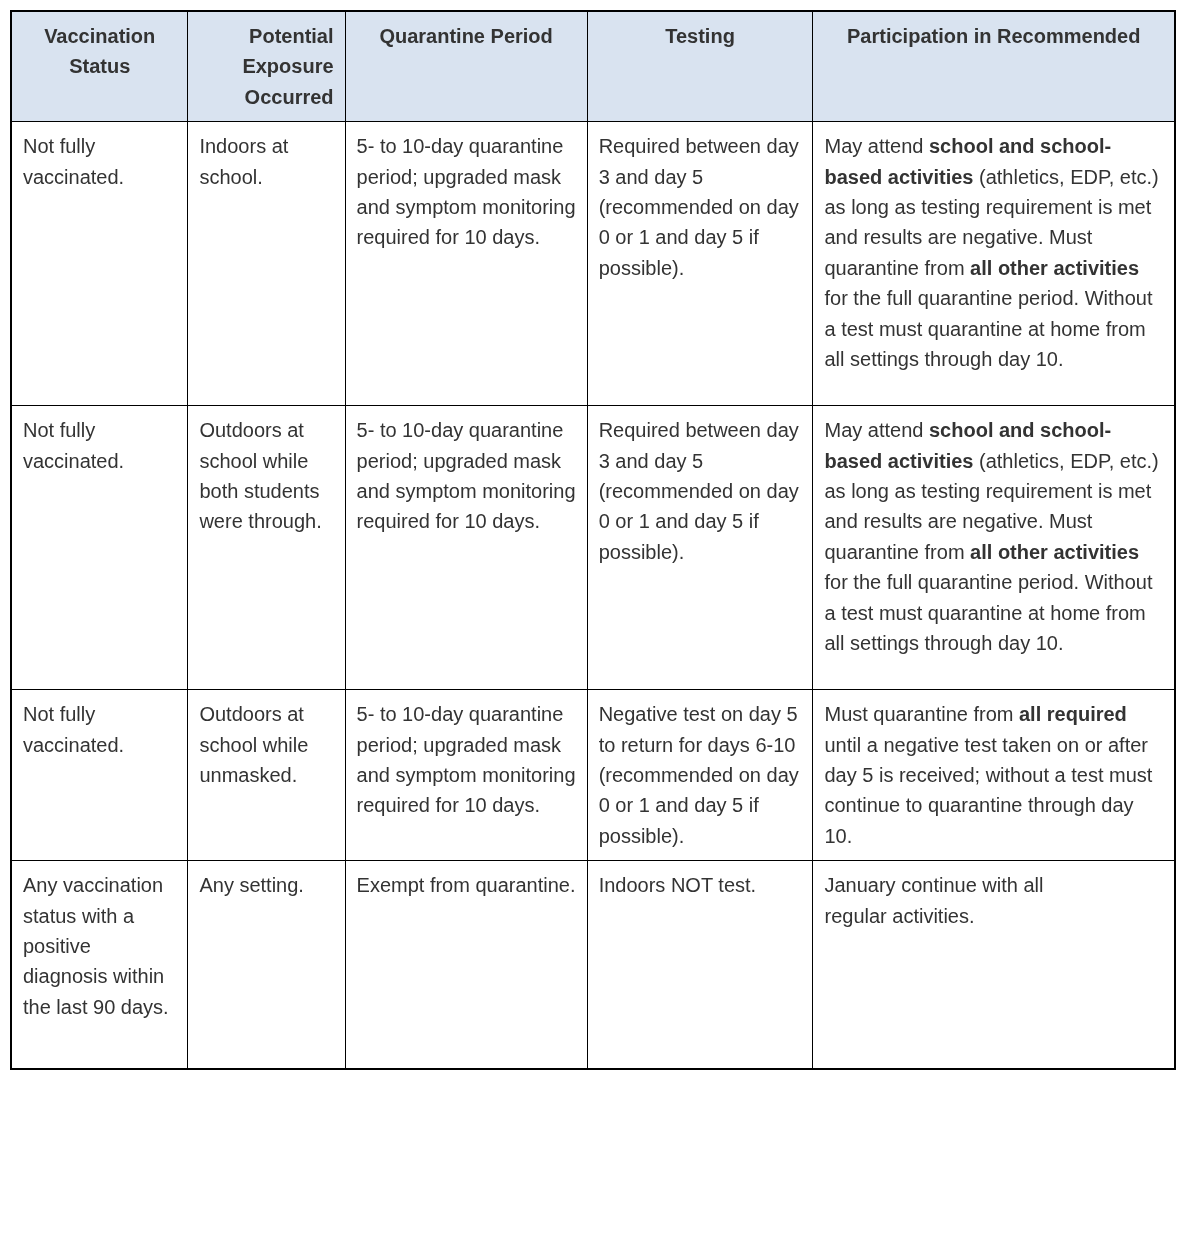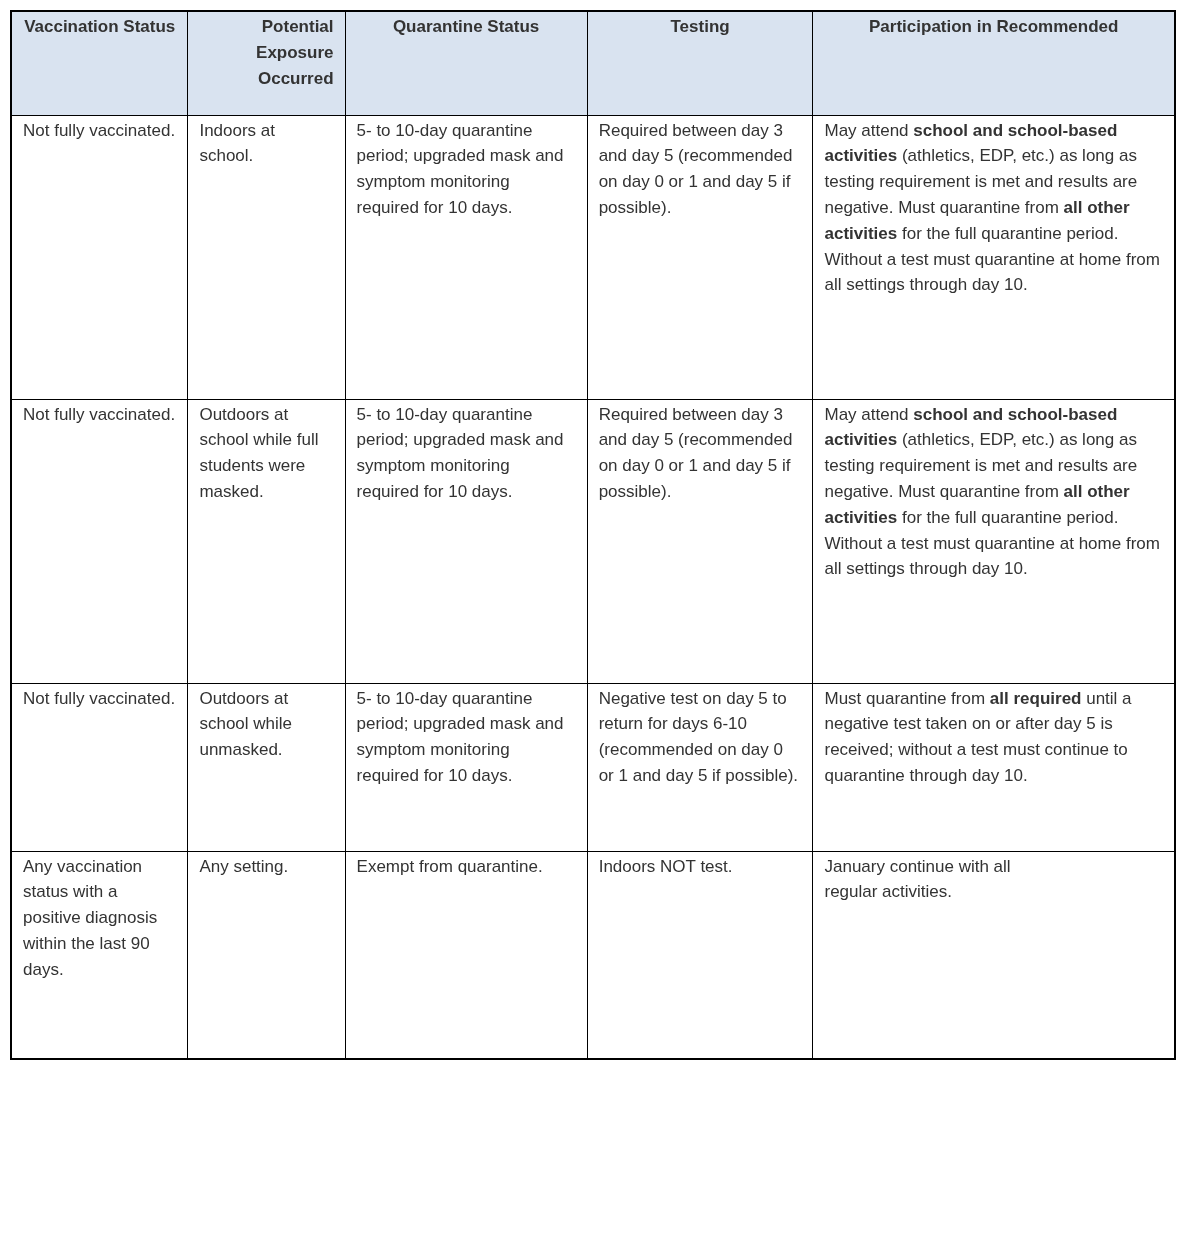--- a/index.html
+++ b/index.html
@@ -18,22 +18,22 @@
     width: 100%;
     border-collapse: collapse;
     border: 2px solid #000000;
     table-layout: fixed;
   }
   table.quarantine-table th,
   table.quarantine-table td {
     border: 1.5px solid #000000;
     vertical-align: top;
     text-align: left;
-    padding: 2px 11px;
-    font-size: 17px;
+    padding: 9px 11px;
+    font-size: 20px;
     line-height: 1.52;
     white-space: pre-line;
     word-wrap: break-word;
   }
   table.quarantine-table th {
     background: #d9e3f0;
     font-weight: bold;
     text-align: center;
   }
   table.quarantine-table th.left-head {
@@ -55,36 +55,36 @@
       <col class="c1">
         <col class="c2">
         <col class="c3">
         <col class="c4">
         <col class="c5">
     </colgroup>
     <thead>
       <tr style="height:104px">
         <th>Vaccination Status</th>
         <th class="left-head">Potential Exposure Occurred</th>
-        <th>Quarantine Status</th>
+        <th>Quarantine Period</th>
         <th>Testing</th>
         <th>Participation in Recommended</th>
       </tr>
     </thead>
     <tbody>
       <tr style="height:284px">
         <td>Not fully vaccinated.</td>
         <td>Indoors at school.</td>
         <td>5- to 10-day quarantine period; upgraded mask and symptom monitoring required for 10 days.</td>
         <td>Required between day 3 and day 5 (recommended on day 0 or 1 and day 5 if possible).</td>
         <td>May attend <b>school and school-based activities</b> (athletics, EDP, etc.) as long as testing requirement is met and results are negative. Must quarantine from <b>all other activities</b> for the full quarantine period. Without a test must quarantine at home from all settings through day 10.</td>
       </tr>
       <tr style="height:284px">
         <td>Not fully vaccinated.</td>
-        <td>Outdoors at school while full students were masked.</td>
+        <td>Outdoors at school while both students were through.</td>
         <td>5- to 10-day quarantine period; upgraded mask and symptom monitoring required for 10 days.</td>
         <td>Required between day 3 and day 5 (recommended on day 0 or 1 and day 5 if possible).</td>
         <td>May attend <b>school and school-based activities</b> (athletics, EDP, etc.) as long as testing requirement is met and results are negative. Must quarantine from <b>all other activities</b> for the full quarantine period. Without a test must quarantine at home from all settings through day 10.</td>
       </tr>
       <tr style="height:168px">
         <td>Not fully vaccinated.</td>
         <td>Outdoors at school while unmasked.</td>
         <td>5- to 10-day quarantine period; upgraded mask and symptom monitoring required for 10 days.</td>
         <td>Negative test on day 5 to return for days 6-10 (recommended on day 0 or 1 and day 5 if possible).</td>
         <td>Must quarantine from <b>all required</b> until a negative test taken on or after day 5 is received; without a test must continue to quarantine through day 10.</td>

